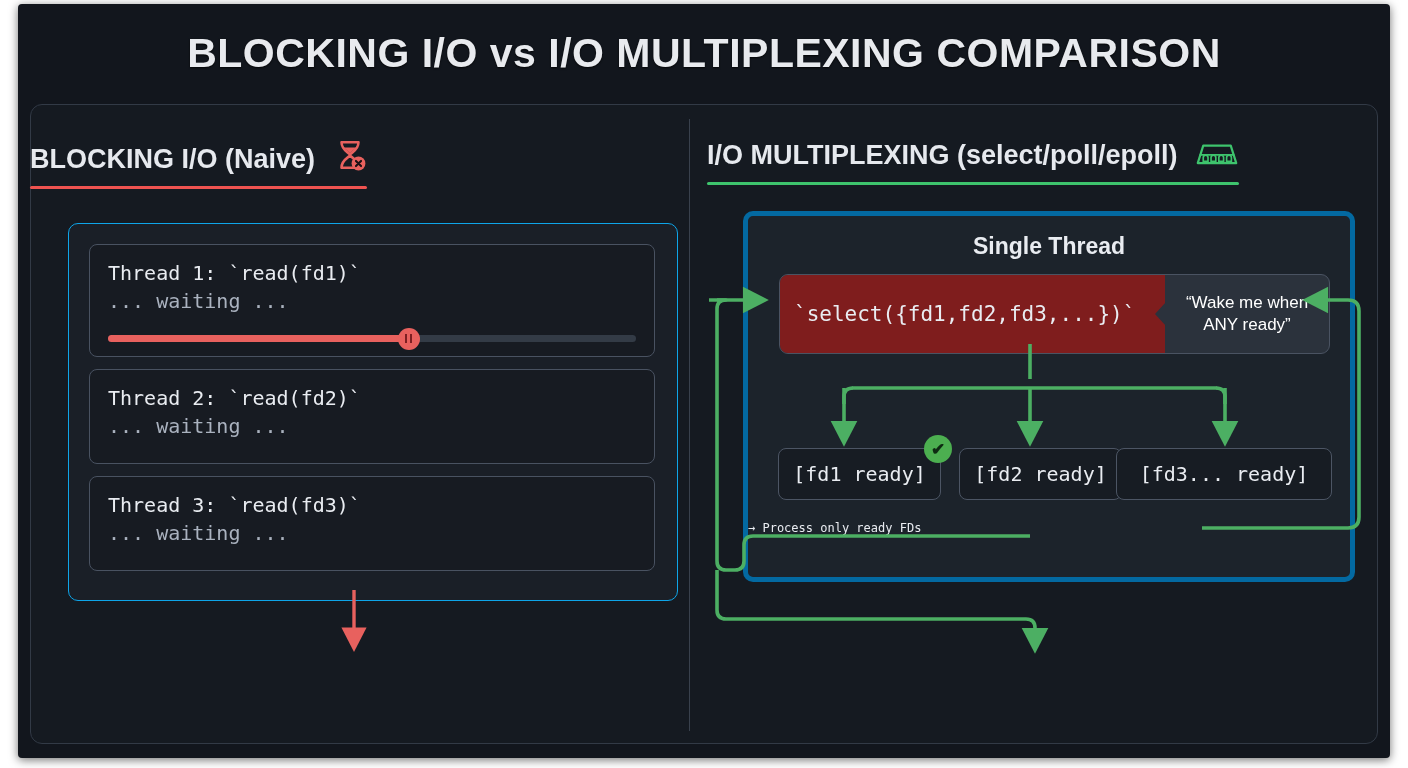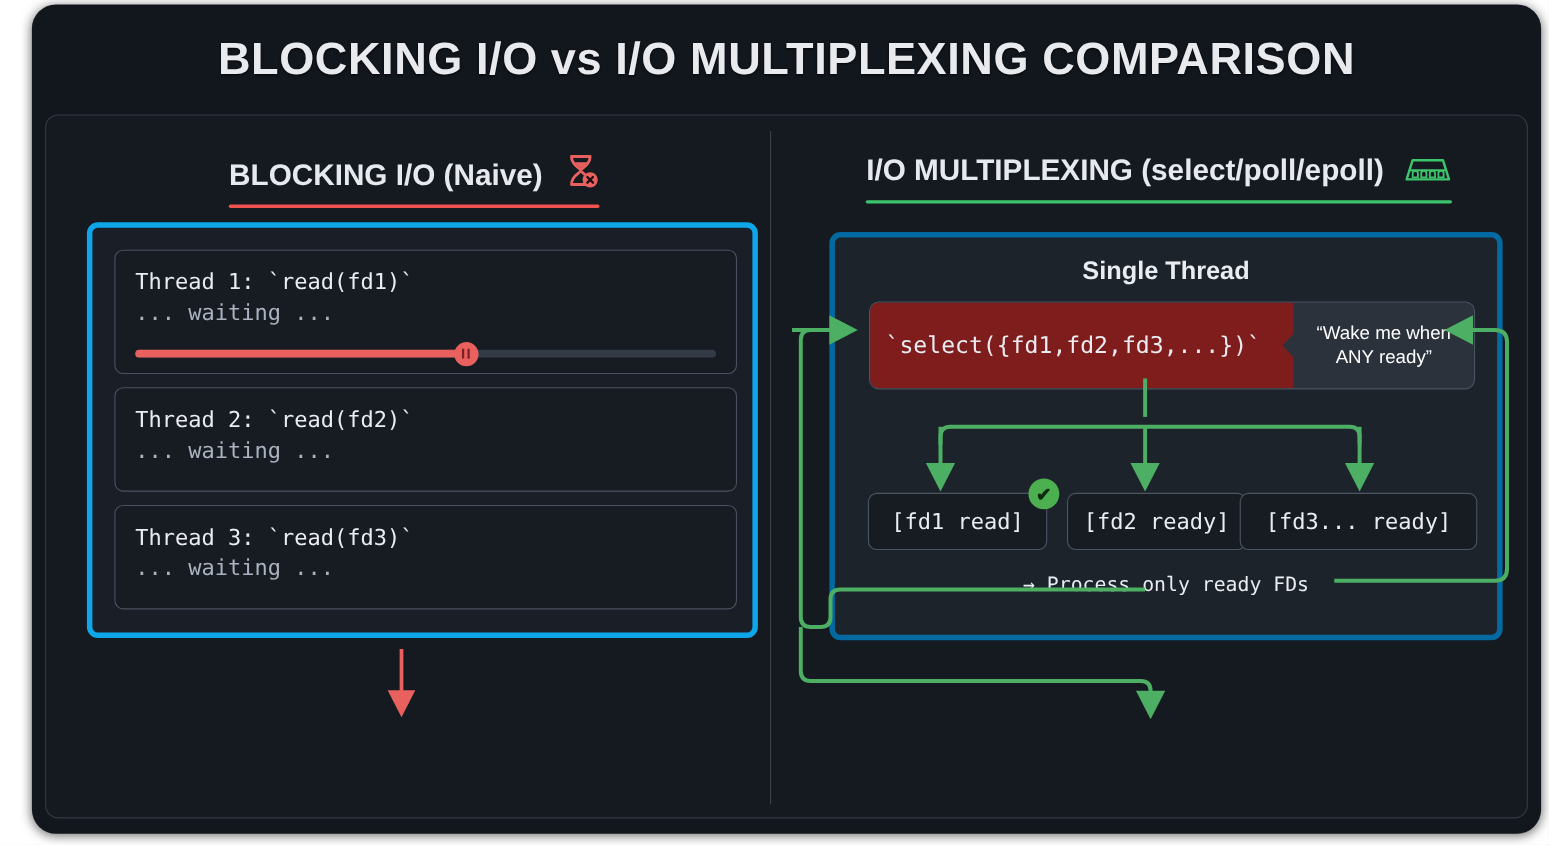--- a/index.html
+++ b/index.html
@@ -13,24 +13,23 @@
     position: relative;
     width: 1408px; height: 768px;
     background: #ffffff;
   }
   
   #card {
     position: absolute;
     left: 18px; top: 4px;
     width: 1372px; height: 754px;
     background: #12161d;
-    border-radius: 22px;
+    border-radius: 4px;
     box-shadow: 0 2px 10px rgba(0,0,0,0.55);
     overflow: hidden;
-    margin-left: 11px;
   }
   
   #page-title {
     position: absolute;
     left: 0; top: 26px;
     width: 1372px;
     text-align: center;
     color: #e8eaee;
     font-size: 41px;
     font-weight: 700;
@@ -61,21 +60,20 @@
     width: 671px; height: 640px;
   }
   #col-left  { left: 12px; }
   #col-right { left: 689px; }
 
   
   .col-head {
     position: absolute;
     top: 34px;
     width: 100%;
-    text-align: center;
     color: #e6e9ee;
     font-size: 27px;
     font-weight: 700;
     white-space: nowrap;
   }
   .head-inner { display: inline-block; position: relative; }
   .head-underline {
     position: absolute;
     left: 0; right: 0;
     bottom: -10px;
@@ -86,23 +84,23 @@
   .ul-green { background: #3ec46d; }
   .head-icon {
     display: inline-block;
     vertical-align: -4px;
     margin-left: 10px;
   }
 
   
   #threads-box {
     position: absolute;
-    left: 38px; top: 98px;
+    left: 38px; top: 119px;
     width: 610px; height: 378px;
-    border: 5px solid #0ea5e9;
+    border: 1px solid #0ea5e9;
     border-radius: 10px;
     background: #1a1f27;
     box-sizing: border-box;
   }
   .thread-card {
     position: absolute;
     left: 20px;
     width: 566px;
     border: 1px solid #495261;
     border-radius: 8px;
@@ -242,24 +240,23 @@
     background: #4caf50;
     display: flex; align-items: center; justify-content: center;
     color: #0e2b12;
     font-size: 17px;
     font-weight: 700;
   }
 
   #process-line {
     position: absolute;
     top: 305px; left: 0; width: 100%;
-    text-align: center;
     color: #e9ecf1;
     font-family: "DejaVu Sans Mono", monospace;
-    font-size: 18px;
+    font-size: 12px;
     white-space: pre;
   }
 
   
   .footer {
     position: absolute;
     left: 38px;
     font-family: "DejaVu Sans Mono", monospace;
     font-size: 20px;
     line-height: 40px;
@@ -368,21 +365,21 @@
             <span>`select({fd1,fd2,fd3,...})`</span>
             <span id="select-notch"></span>
           </div>
           <div id="wake-bubble">
             <span>“Wake me when</span>
             <span>ANY ready”</span>
           </div>
         </div>
 
         <div class="fd-box" id="fd-box-1">
-          <span>[fd1 read]</span>
+          <span>[fd1 ready]</span>
         </div>
         <div class="fd-box" id="fd-box-2">
           <span>[fd2 ready]</span>
         </div>
         <div class="fd-box" id="fd-box-3">
           <span>[fd3... ready]</span>
         </div>
 
         <div id="check-badge">✔</div>
 

